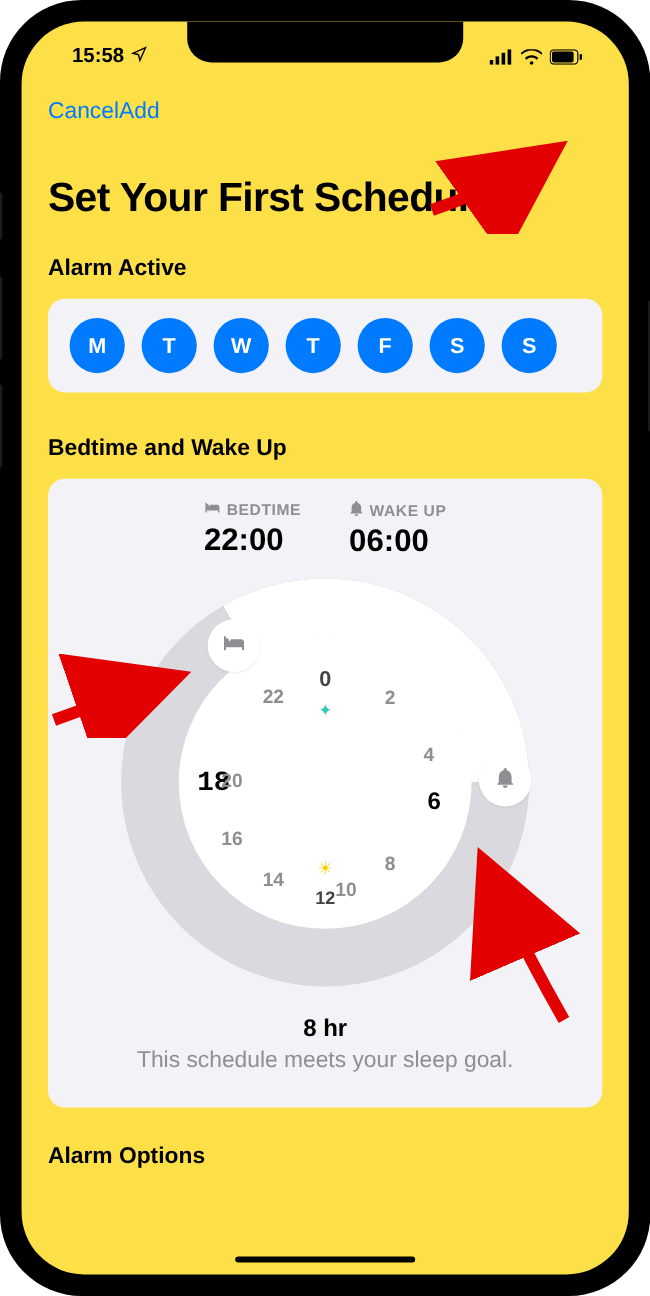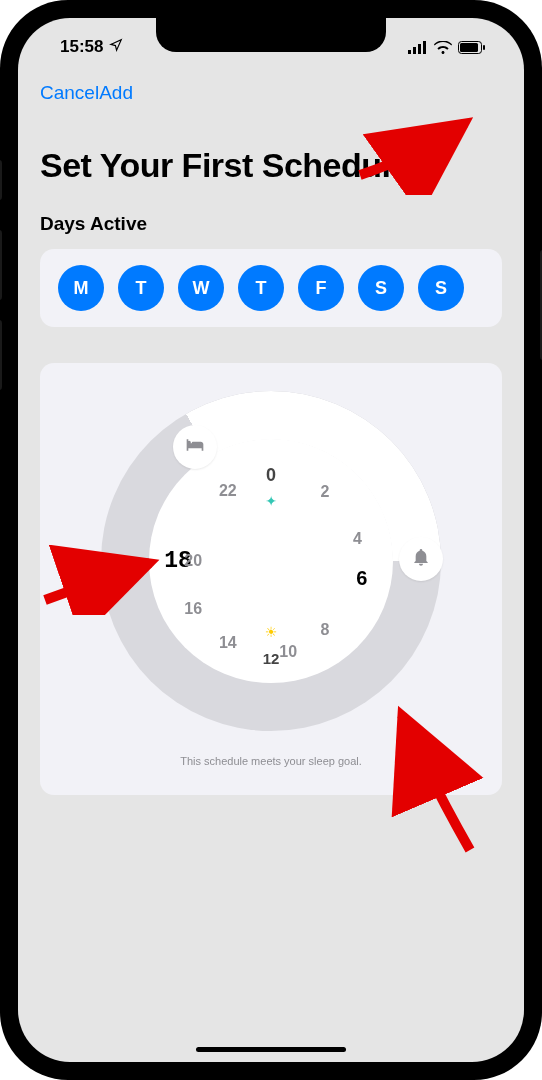--- a/index.html
+++ b/index.html
@@ -10,21 +10,21 @@
     width: 542px;
     height: 1080px;
     background: #000;
     border-radius: 68px;
     padding: 18px;
   }
   .phone-screen {
     position: relative;
     width: 100%;
     height: 100%;
-    background: #e5e5e5;
+    background: #fde047;
     border-radius: 52px;
     overflow: hidden;
   }
   .notch {
     position: absolute;
     top: 0; left: 50%;
     transform: translateX(-50%);
     width: 230px; height: 34px;
     background: #000;
     border-bottom-left-radius: 20px;
@@ -190,21 +190,21 @@
   .cn-16  { left: 14%; top: 72%; text-align: center; }
   .cn-18  { left: 7%;  top: 50%; font-size: 23px; color: #000; font-weight: 700; font-family: Liberation Mono, monospace; }
   .cn-20  { left: 14%; top: 28%; margin-top: 48px; }
   .cn-22  { left: 30%; top: 12%; margin-top: 12px; }
   .clock-icon { position: absolute; transform: translate(-50%,-50%); color: #ffcc00; font-size: 14px; }
   .ci-star { left: 50%; top: 22%; color: #34c7b5; }
   .ci-sun  { left: 50%; top: 83%; }
 
   .summary { text-align: center; }
   .summary-hours { font-size: 20px; font-weight: 700; color: #000; margin-bottom: 4px; }
-  .summary-note { font-size: 11px; color: #8e8e93; }
+  .summary-note { font-size: 19px; color: #8e8e93; }
 
   .alarm-title {
     font-size: 19px;
     font-weight: 700;
     margin-top: 12px;
   }
 
   .home-indicator {
     position: absolute;
     bottom: 10px; left: 50%;
@@ -267,32 +267,57 @@
     </div>
 
     <div class="nav-bar">
       <button class="nav-btn">Cancel</button>
       <button class="nav-btn">Add</button>
     </div>
 
     <div class="content">
       <h1 class="page-title">Set Your First Schedule</h1>
 
-      <div class="section-title">Days Active</div>
+      <div class="section-title">Alarm Active</div>
       <div class="days-card">
         <div class="day-chip">M</div>
         <div class="day-chip">T</div>
         <div class="day-chip">W</div>
         <div class="day-chip">T</div>
         <div class="day-chip">F</div>
         <div class="day-chip">S</div>
         <div class="day-chip">S</div>
       </div>
 
+      <div class="section-title">Bedtime and Wake Up</div>
       <div class="bedtime-card">
+        <div class="bt-times">
+          <div class="bt-col">
+            <div class="bt-label">
+              <span>
+                <svg width="14" height="12" viewBox="0 0 24 18" fill="#8e8e93">
+                    <path d="M2 2v14h2v-3h16v3h2V8c0-2-1.5-3-3-3H10c-1 0-2 .5-2 2H4V2H2zm3 6c1 0 2-.9 2-2s-1-2-2-2-2 .9-2 2 1 2 2 2z"></path>
+                  </svg>
+              </span>
+              <span>BEDTIME</span>
+            </div>
+            <div class="bt-value">22:00</div>
+          </div>
+          <div class="bt-col">
+            <div class="bt-label">
+              <span>
+                <svg width="12" height="13" viewBox="0 0 24 26" fill="#8e8e93">
+                    <path d="M12 26c1.7 0 3-1.3 3-3H9c0 1.7 1.3 3 3 3zm8-7V12c0-4-2.5-7.3-6-8.2V3c0-1.1-.9-2-2-2s-2 .9-2 2v.8C6.5 4.7 4 8 4 12v7l-2 2v1h20v-1l-2-2z"></path>
+                  </svg>
+              </span>
+              <span>WAKE UP</span>
+            </div>
+            <div class="bt-value">06:00</div>
+          </div>
+        </div>
 
         <div class="clock-wrap">
           <div class="ring-outer"></div>
           <div class="ring-arc"></div>
           <div class="ring-inner"></div>
 
           <div class="handle handle-bed">
             <span>
               <svg width="20" height="16" viewBox="0 0 24 18" fill="#8e8e93">
                   <path d="M2 2v14h2v-3h16v3h2V8c0-2-1.5-3-3-3H10c-1 0-2 .5-2 2H4V2H2zm3 6c1 0 2-.9 2-2s-1-2-2-2-2 .9-2 2 1 2 2 2z"></path>
@@ -319,24 +344,26 @@
             <div class="clock-num cn-16">16</div>
             <div class="clock-num cn-18">18</div>
             <div class="clock-num cn-20">20</div>
             <div class="clock-num cn-22">22</div>
             <div class="clock-icon ci-star">✦</div>
             <div class="clock-icon ci-sun">☀</div>
           </div>
         </div>
 
         <div class="summary">
+          <div class="summary-hours">8 hr</div>
           <div class="summary-note">This schedule meets your sleep goal.</div>
         </div>
       </div>
 
+      <div class="alarm-title">Alarm Options</div>
     </div>
 
     <div class="home-indicator"></div>
   </div>
 
   <svg class="arrow" style="left:350px; top:105px;" width="140" height="90">
     <defs>
         <marker id="ah1" markerWidth="12" markerHeight="12" refX="9" refY="5" orient="auto">
           <path d="M0,0 L10,5 L0,10 z" fill="#e30000"></path>
         </marker>

